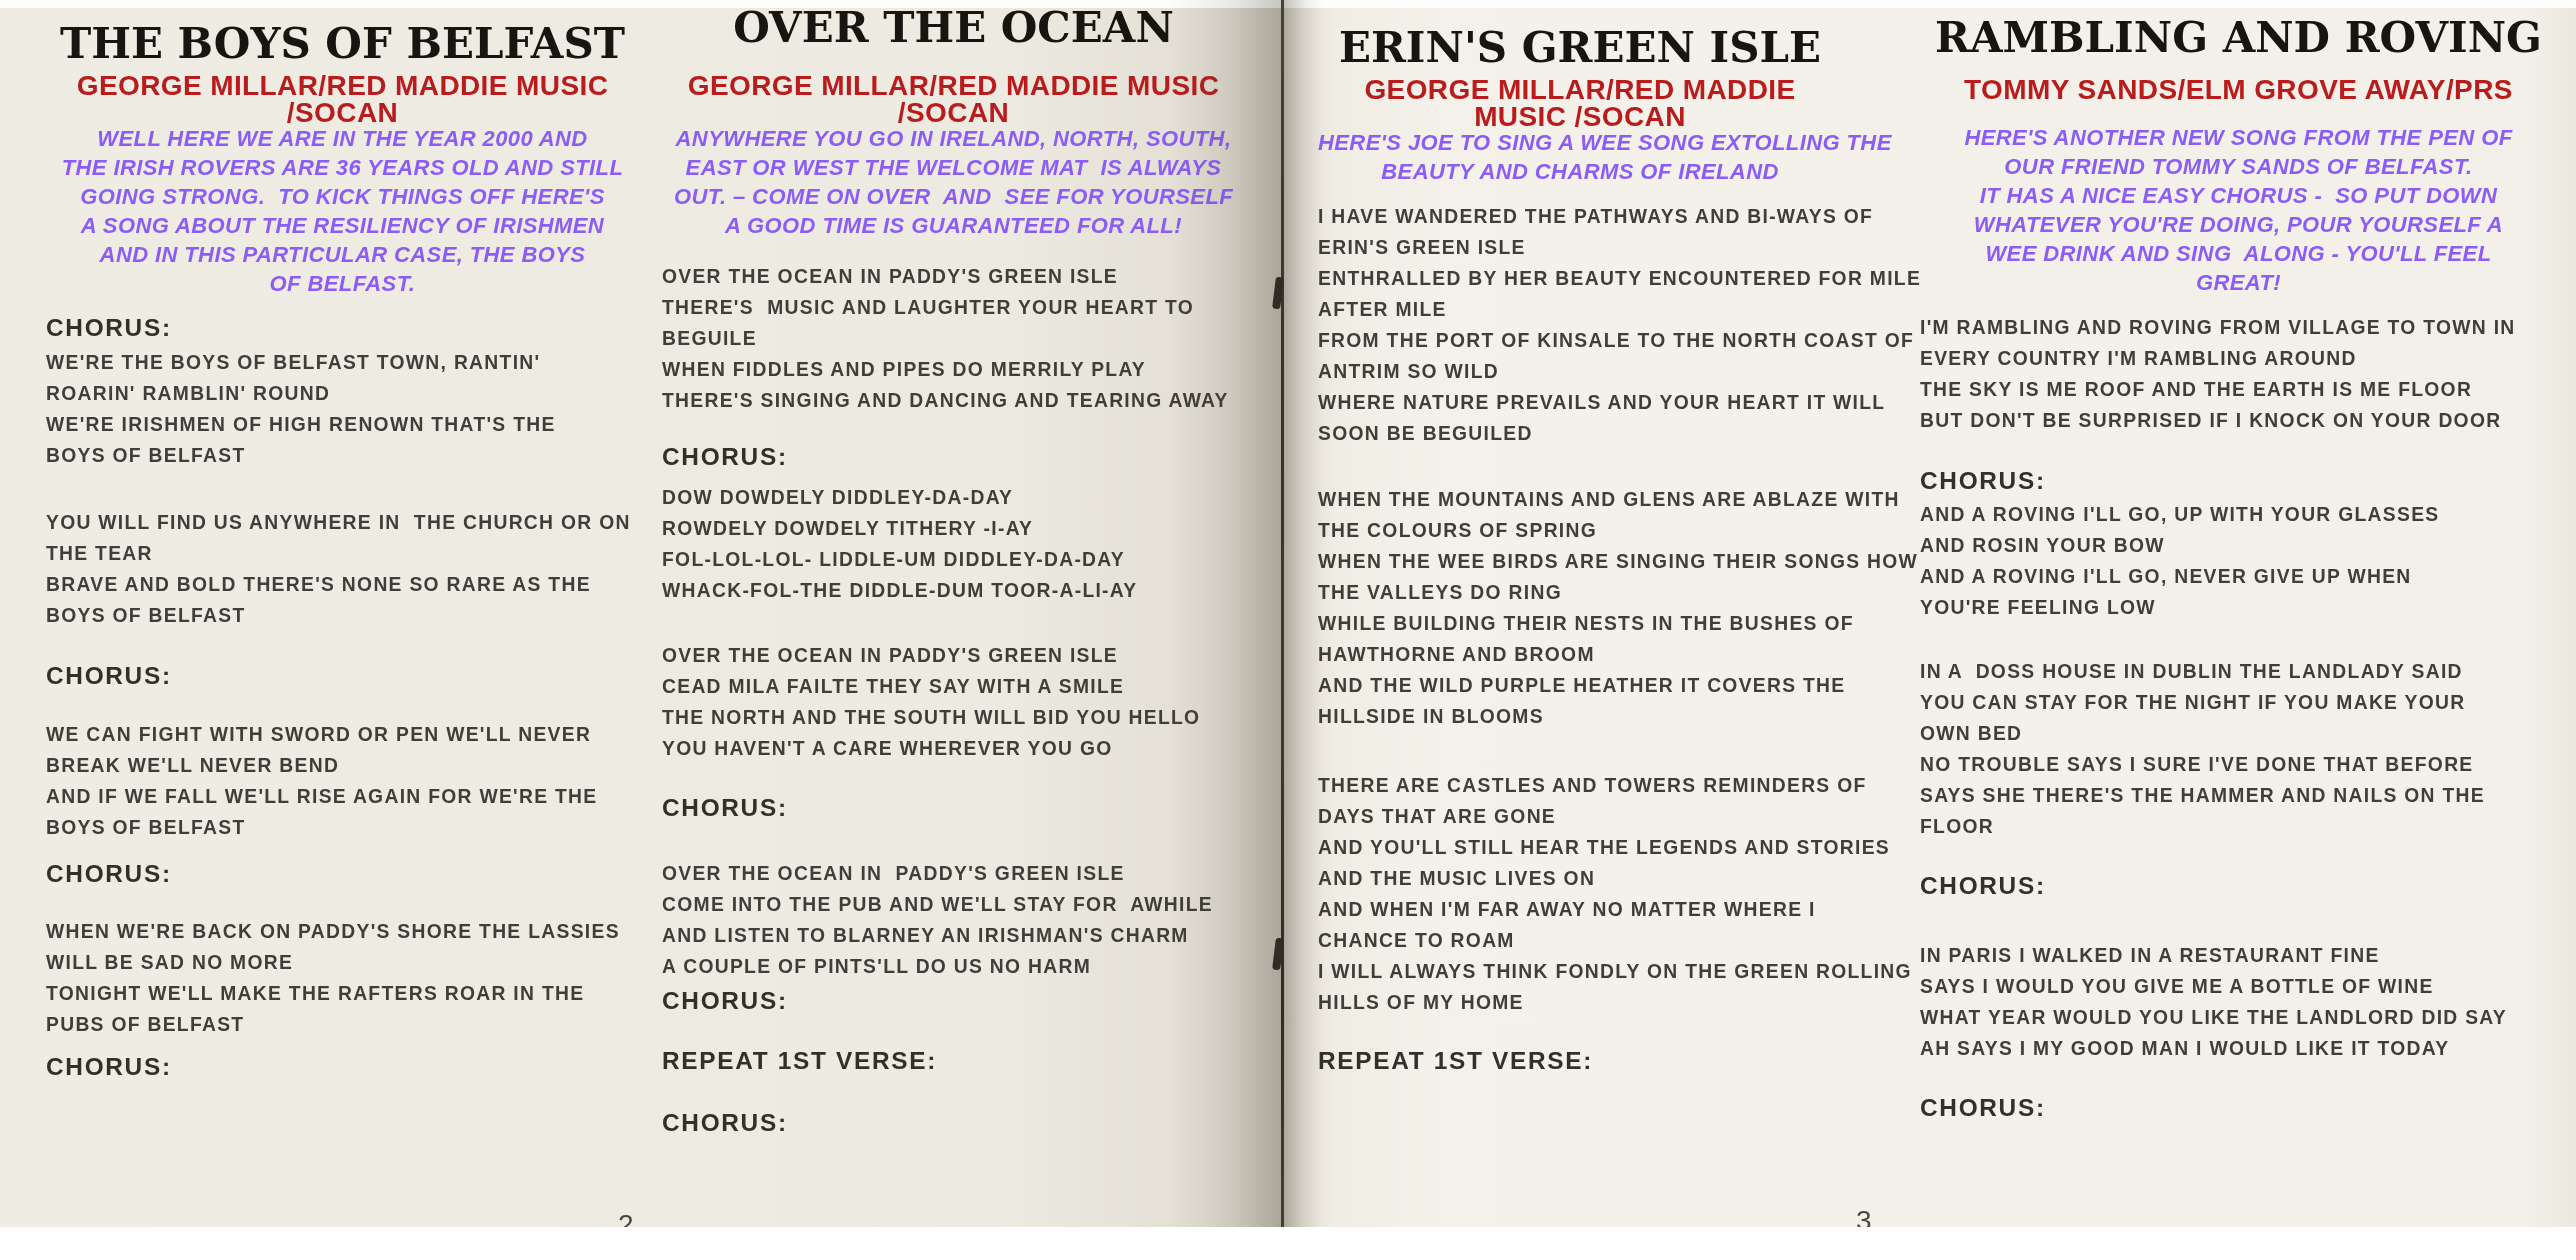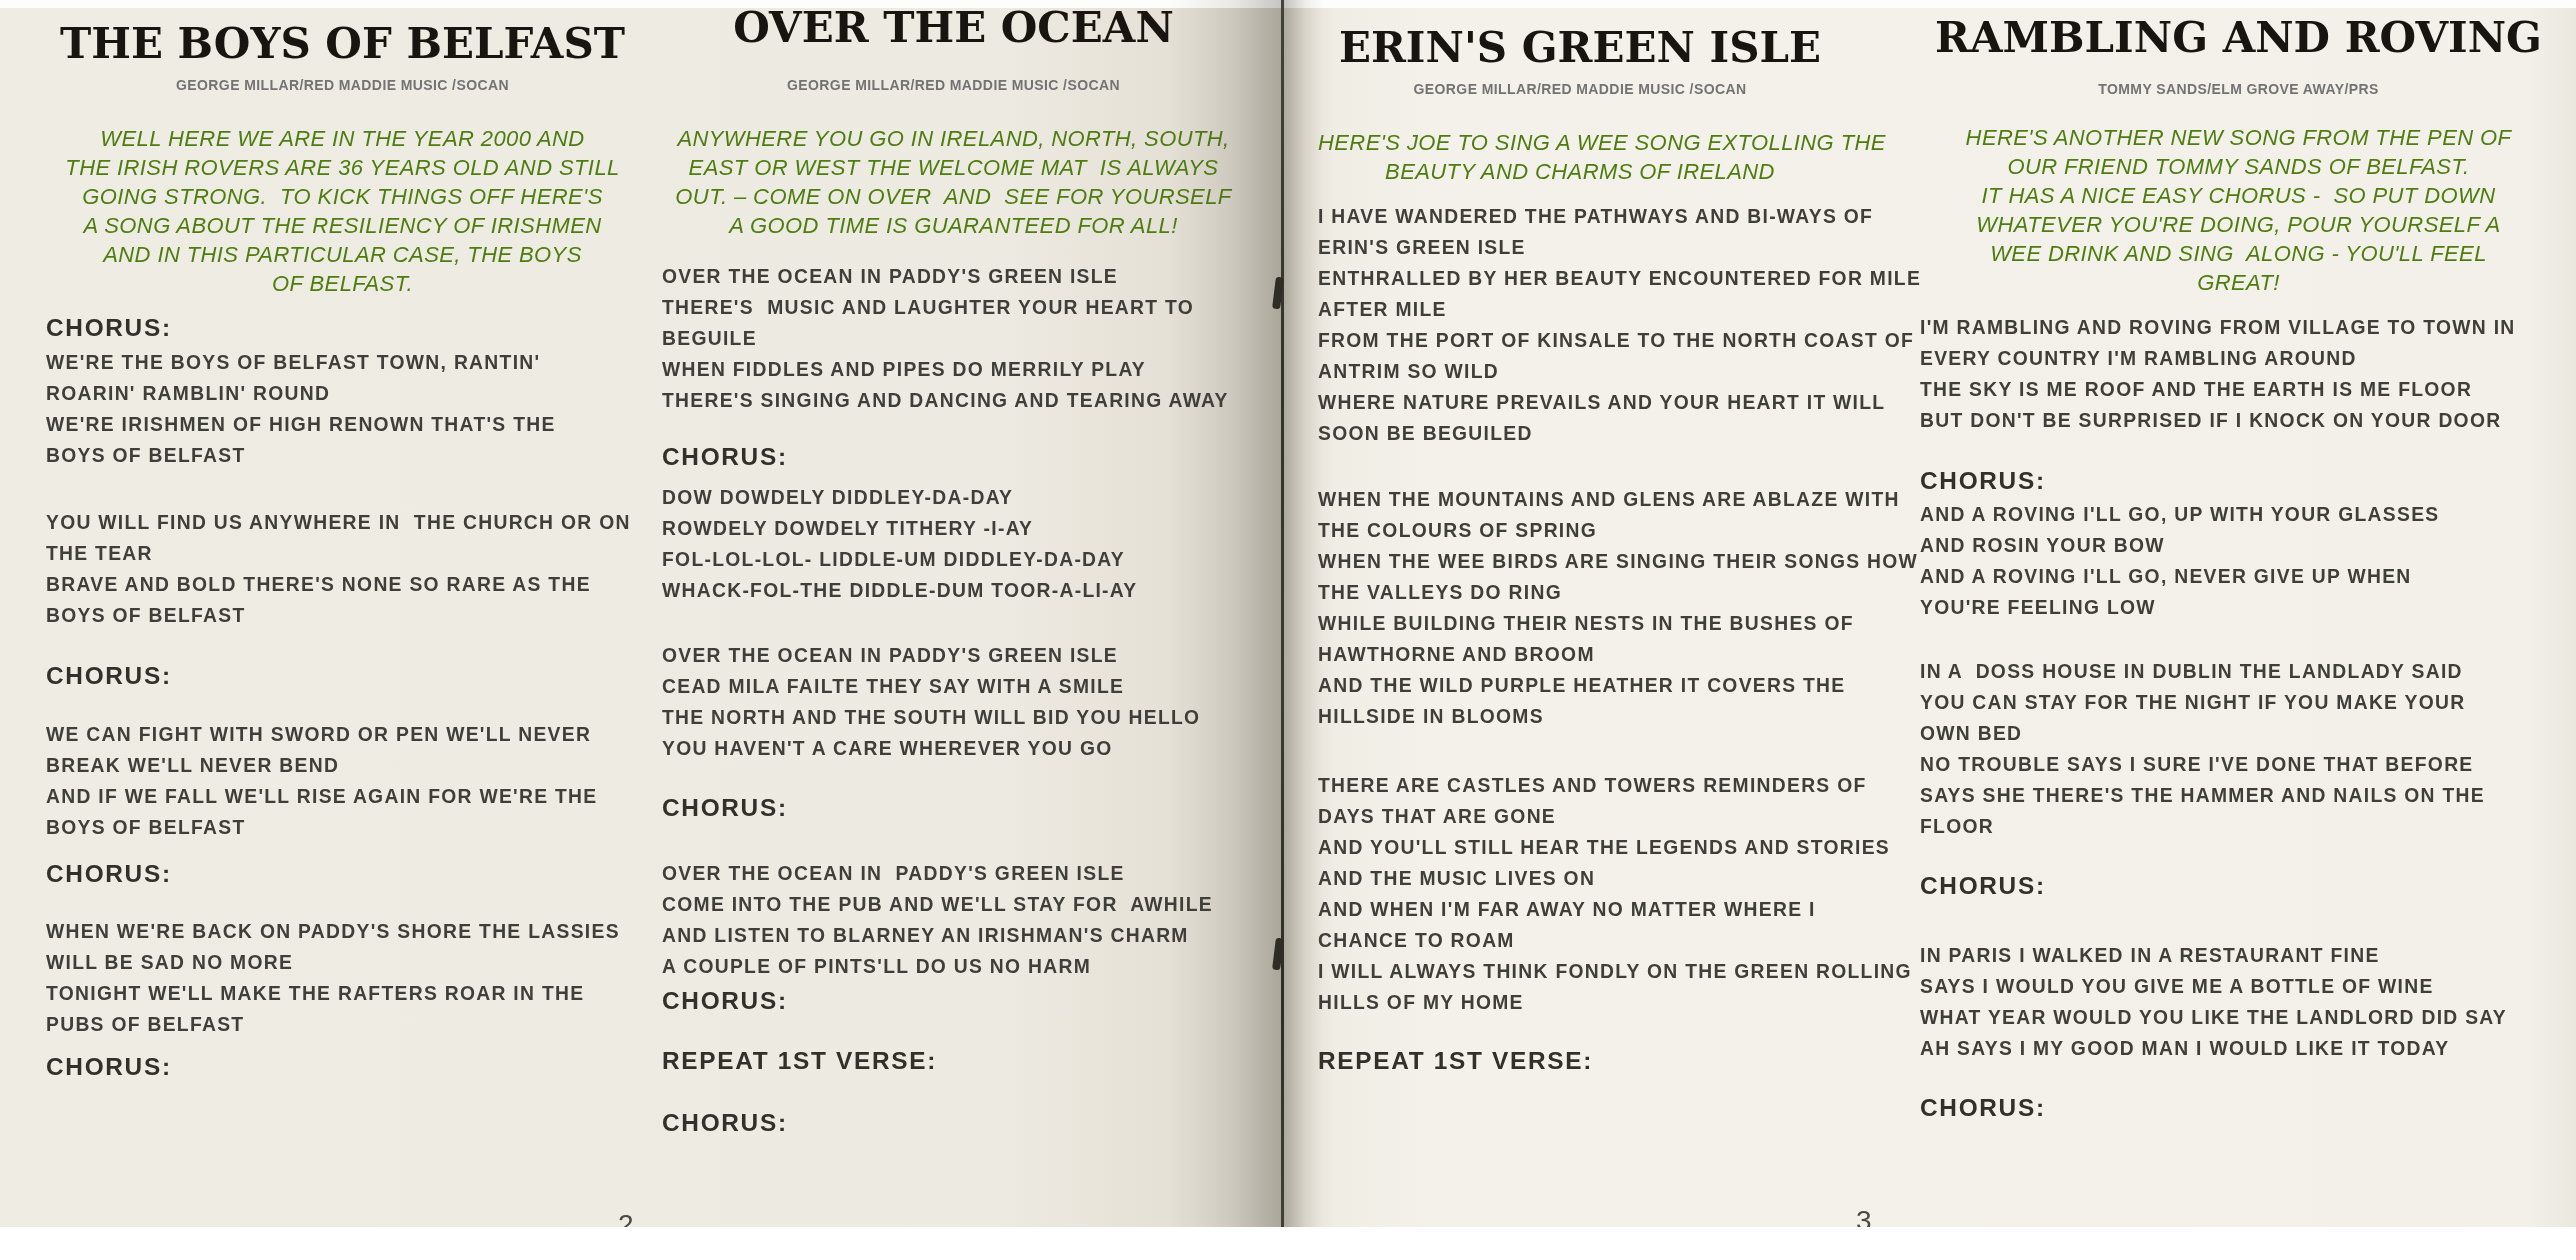--- a/index.html
+++ b/index.html
@@ -27,24 +27,24 @@
   .c1{left:46px;width:593px;}
   .c2{left:662px;width:583px;}
   .c3{left:1318px;width:524px;}
   .c4{left:1920px;width:637px;}
 
   .song-title{
     font-family:"DejaVu Serif", serif; font-weight:bold; text-align:center;
     font-size:42px; line-height:47px; color:var(--title-ink,#181511); letter-spacing:0px;
   }
   .credit{
-    text-align:center; font-weight:bold; font-size:14px; line-height:27px;
-    color:#737373; letter-spacing:0.4px;
+    text-align:center; font-weight:bold; font-size:28px; line-height:27px;
+    color:#b91c1c; letter-spacing:0.4px;
   }
-  .intro{ text-align:center; font-style:italic; color:#4d7c0f; letter-spacing:0.4px; }
+  .intro{ text-align:center; font-style:italic; color:#8b5cf6; letter-spacing:0.4px;font-weight:bold; }
   .intro .line{white-space:pre; line-height:29px; font-size:22px;}
 
   .lyr .line{white-space:pre; line-height:31px; font-weight:bold; color:var(--ink,#403e39); letter-spacing:1.3px; font-size:19.3px;}
 
   .label{font-weight:bold; font-size:24.4px; line-height:30px; letter-spacing:1.7px; color:#333029;}
 
   .page-num{position:absolute; font-size:28px; color:#4a4843; font-weight:normal;}
   .page-num.n2{left:618px; top:1209px;}
   .page-num.n3{left:1856px; top:1205px;}
 </style>

